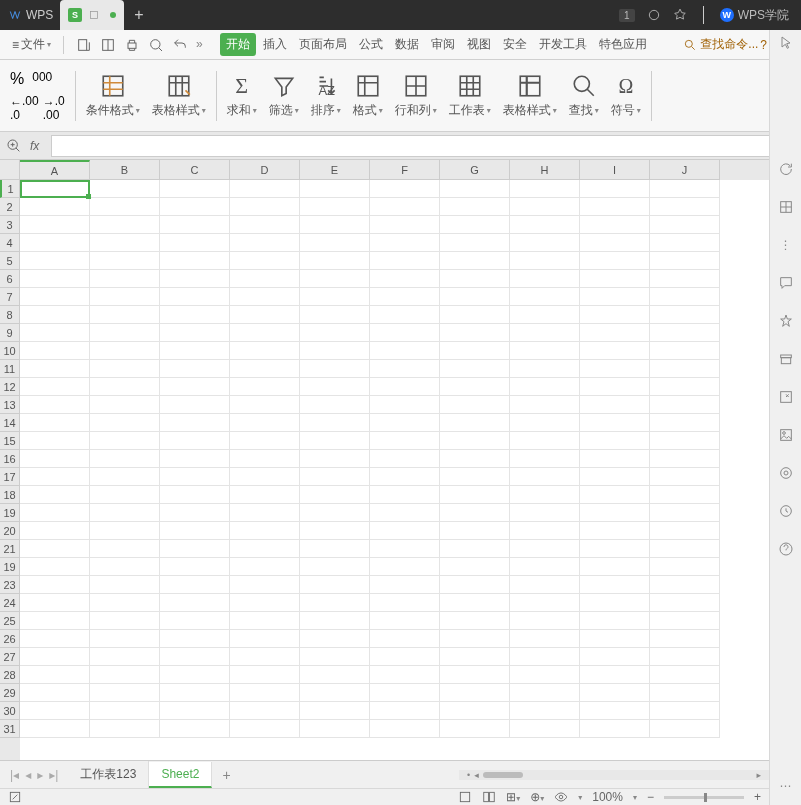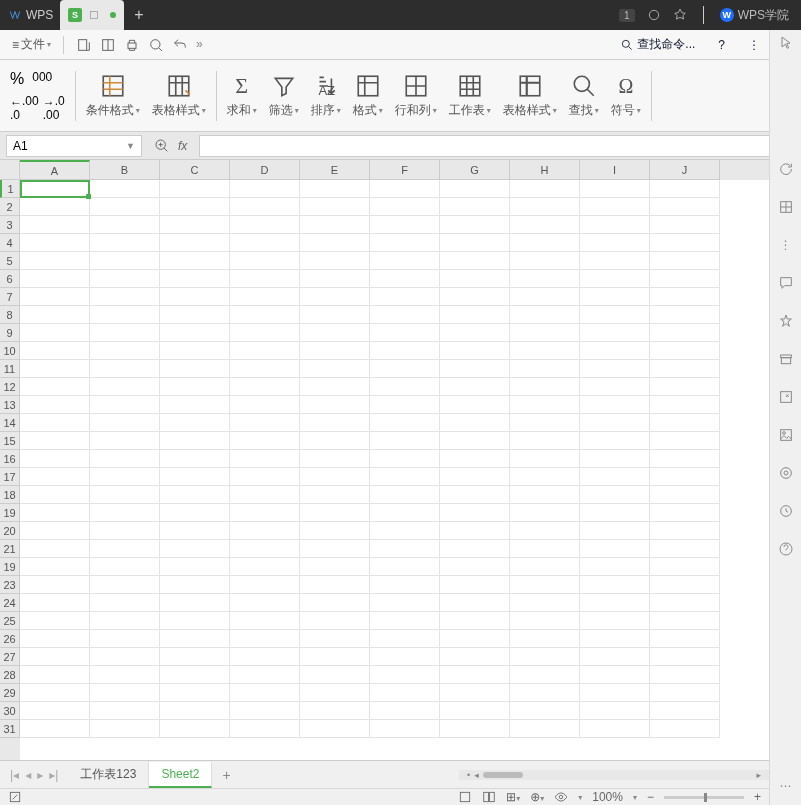--- a/index.html
+++ b/index.html
@@ -16,21 +16,21 @@
 .wps-college{display:flex;align-items:center;gap:4px}
 .wps-college .w-icon{width:14px;height:14px;background:#1e6fff;border-radius:50%;display:flex;align-items:center;justify-content:center;color:#fff;font-size:9px;font-weight:bold}
 .menubar{height:30px;background:#f7f7f7;border-bottom:1px solid #d0d0d0;display:flex;align-items:center;padding:0 6px;gap:2px}
 .menu-btn{padding:3px 6px;color:#555;display:flex;align-items:center;gap:2px}
 .menu-icons{display:flex;gap:8px;padding:0 6px;color:#666}
 .menu-icons span,.menu-icons svg{width:16px;height:16px}
 .divider{width:1px;height:18px;background:#ccc;margin:0 4px}
 .menu-tabs{display:flex;gap:2px}
 .menu-tab{padding:3px 5px;color:#555;font-size:12px}
 .menu-tab.active{background:#4caf50;color:#fff;border-radius:3px;padding:3px 6px}
-.menubar-right{margin-left:auto;display:flex;align-items:center;gap:23px;color:#0f172a}
+.menubar-right{margin-left:auto;display:flex;align-items:center;gap:2px;color:#a16207}
 .search-cmd{display:flex;align-items:center;gap:3px;font-size:12px}
 .ribbon{height:72px;background:#f7f7f7;border-bottom:1px solid #d0d0d0;display:flex;align-items:center;padding:0 4px}
 .ribbon-group{display:flex;flex-direction:column;align-items:center;padding:0 6px;height:100%;justify-content:center;gap:2px}
 .ribbon-group.small{flex-direction:row;gap:6px}
 .ribbon-icon{width:28px;height:28px;display:flex;align-items:center;justify-content:center;color:#555}
 .ribbon-label{font-size:11px;color:#555;white-space:nowrap;display:flex;align-items:center;gap:2px}
 .formulabar{height:28px;background:#e8e8e8;border-bottom:1px solid #ccc;display:flex;align-items:center;gap:6px;padding:0 0 0 0}
 .namebox{width:136px;height:22px;background:#fff;border:1px solid #ccc;display:flex;align-items:center;padding:0 6px;margin-left:6px;justify-content:space-between}
 .namebox .dd{color:#888;font-size:9px}
 .fx-icons{display:flex;gap:8px;padding:0 6px;color:#666;align-items:center}
@@ -119,20 +119,32 @@
       </svg>
     <svg viewBox="0 0 24 24">
         <circle cx="11" cy="11" r="7"></circle>
         <path d="M16 16l5 5"></path>
       </svg>
     <svg viewBox="0 0 24 24">
         <path d="M9 14l-5-5 5-5M4 9h11a5 5 0 015 5v2"></path>
       </svg>
     <span style="color:#888">»</span>
   </div>
+  <div class="menu-tabs">
+    <span class="menu-tab active">开始</span>
+    <span class="menu-tab">插入</span>
+    <span class="menu-tab">页面布局</span>
+    <span class="menu-tab">公式</span>
+    <span class="menu-tab">数据</span>
+    <span class="menu-tab">审阅</span>
+    <span class="menu-tab">视图</span>
+    <span class="menu-tab">安全</span>
+    <span class="menu-tab">开发工具</span>
+    <span class="menu-tab">特色应用</span>
+  </div>
   <div class="menubar-right">
     <div class="search-cmd">
       <svg width="14" height="14" viewBox="0 0 24 24">
           <circle cx="10" cy="10" r="6"></circle>
           <path d="M15 15l5 5"></path>
         </svg>
       <span>查找命令...</span>
     </div>
     <span>?</span>
     <span>⋮</span>
@@ -273,24 +285,20 @@
     <div class="ribbon-icon" style="font-size:20px;font-family:serif">Ω</div>
     <span class="ribbon-label">
         <span>符号</span>
         <span class="caret">▾</span>
       </span>
   </div>
   <div class="divider" style="height:50px"></div>
 </div>
 
 <div class="formulabar">
-  <div class="namebox">
-    <span>A1</span>
-    <span class="dd">▼</span>
-  </div>
   <div class="fx-icons">
     <svg width="16" height="16" viewBox="0 0 24 24">
         <circle cx="10" cy="10" r="7"></circle>
         <path d="M7 10h6M10 7v6M15 15l5 5"></path>
       </svg>
     <span style="font-style:italic">fx</span>
   </div>
   <div class="fx-input"></div>
 </div>
 

